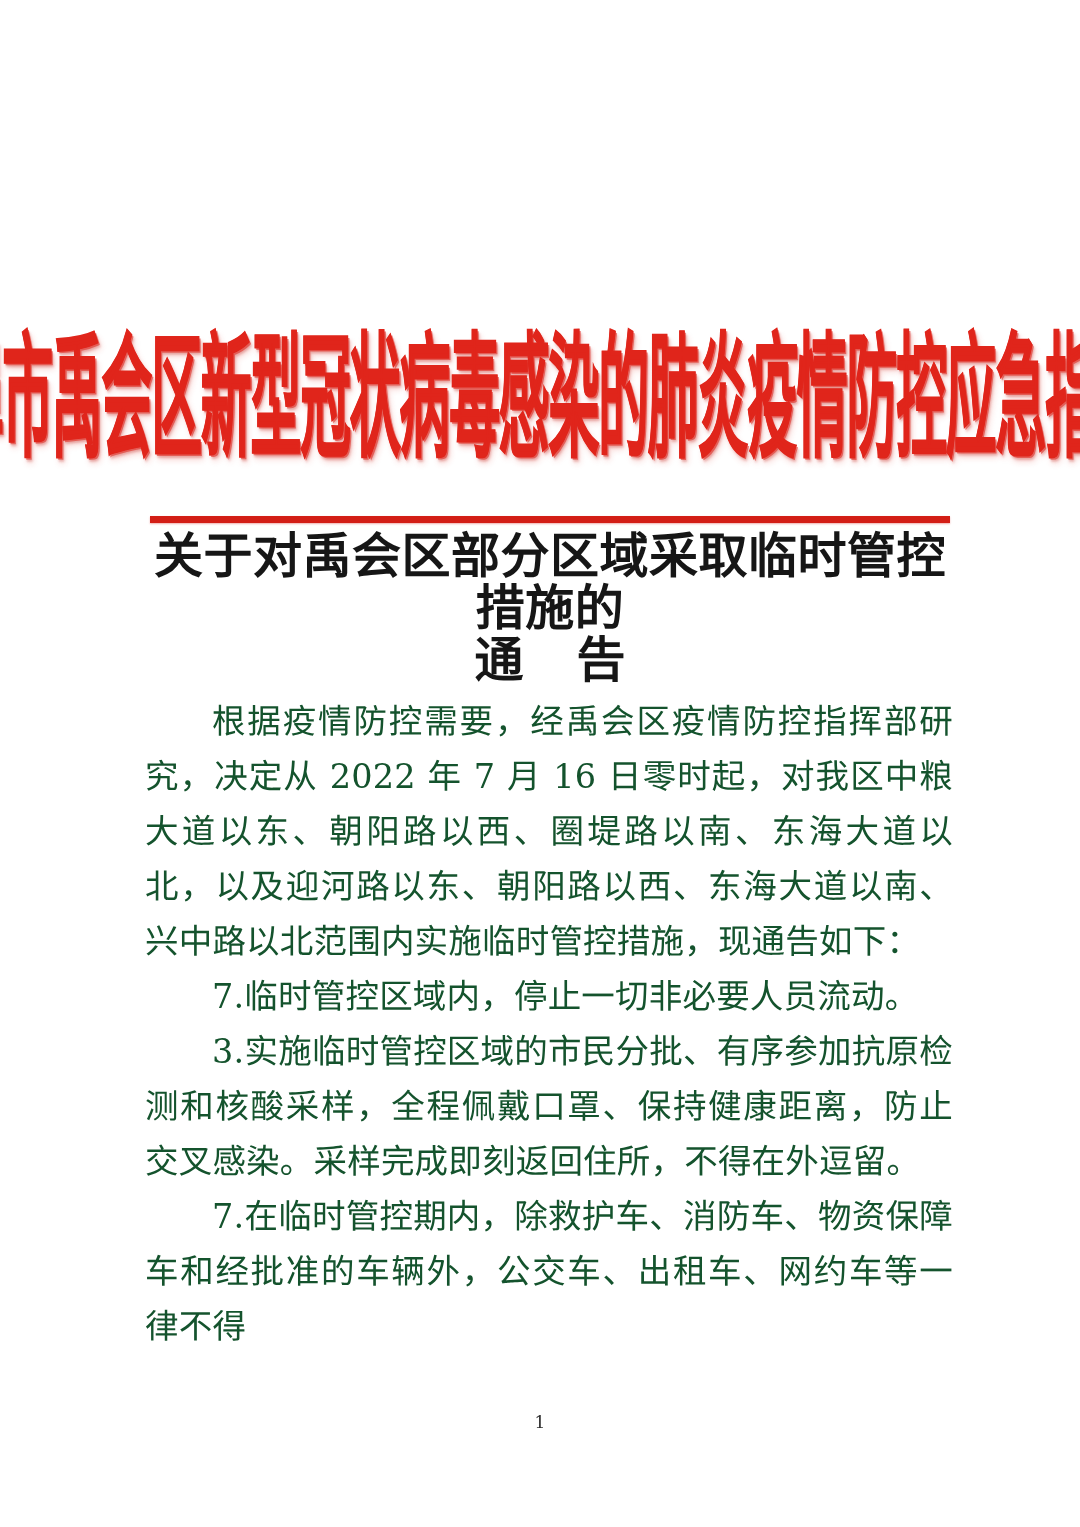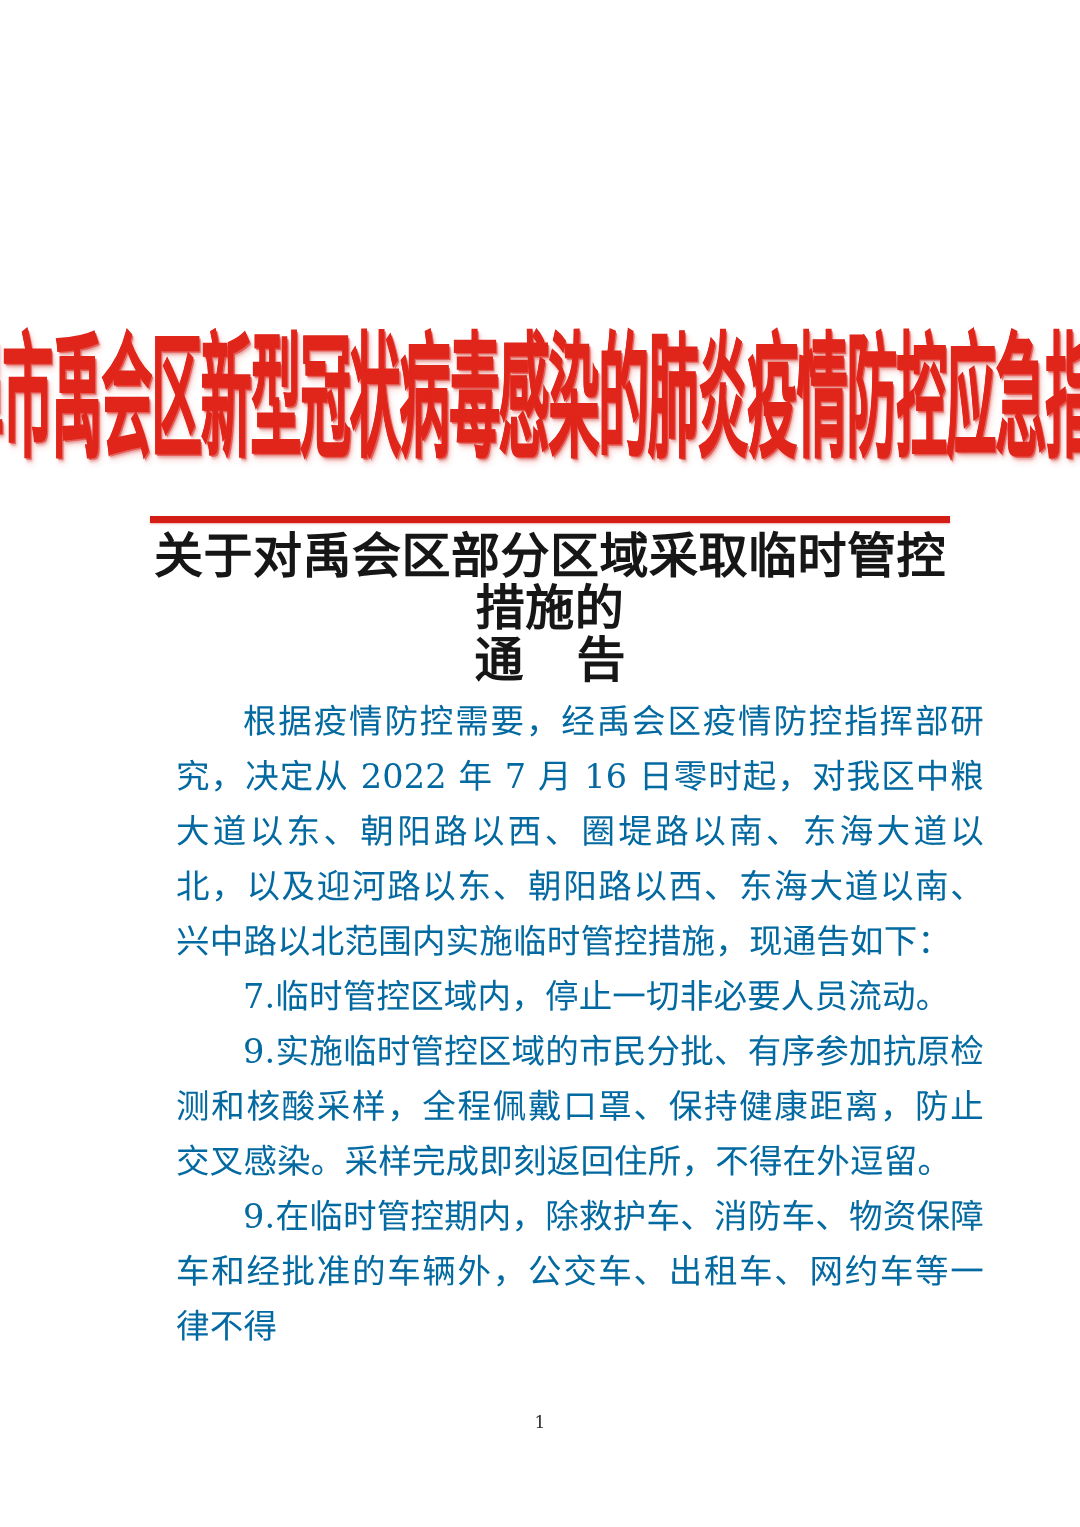--- a/index.html
+++ b/index.html
@@ -82,28 +82,27 @@
     letter-spacing: 18px;
     text-indent: 18px;
   }
 
   
   .body-copy {
     position: absolute;
     left: 145px;
     top: 694px;
     width: 808px;
-    color: #0369a1;
+    color: #14532d;
     font-family: "DejaVu Serif", "Liberation Serif", serif;
     font-size: 33.5px;
     line-height: 55px;
     text-align: justify;
     text-justify: inter-ideograph;
     letter-spacing: 0.2px;
-    margin-left: 31px;
   }
   .body-copy p {
     margin: 0;
     text-indent: 2em;
     word-break: break-all;
   }
 
   
   .page-number {
     position: absolute;
@@ -128,19 +127,19 @@
   <div class="red-rule"></div>
 
   <div class="doc-title">
     <span class="line1">关于对禹会区部分区域采取临时管控措施的</span>
     <span class="line2">通 告</span>
   </div>
 
   <div class="body-copy">
     <p>根据疫情防控需要，经禹会区疫情防控指挥部研究，决定从 2022 年 7 月 16 日零时起，对我区中粮大道以东、朝阳路以西、圈堤路以南、东海大道以北，以及迎河路以东、朝阳路以西、东海大道以南、兴中路以北范围内实施临时管控措施，现通告如下：</p>
     <p>7.临时管控区域内，停止一切非必要人员流动。</p>
-    <p>9.实施临时管控区域的市民分批、有序参加抗原检测和核酸采样，全程佩戴口罩、保持健康距离，防止交叉感染。采样完成即刻返回住所，不得在外逗留。</p>
-    <p>9.在临时管控期内，除救护车、消防车、物资保障车和经批准的车辆外，公交车、出租车、网约车等一律不得</p>
+    <p>3.实施临时管控区域的市民分批、有序参加抗原检测和核酸采样，全程佩戴口罩、保持健康距离，防止交叉感染。采样完成即刻返回住所，不得在外逗留。</p>
+    <p>7.在临时管控期内，除救护车、消防车、物资保障车和经批准的车辆外，公交车、出租车、网约车等一律不得</p>
   </div>
 
   <div class="page-number">1</div>
 
 </div>
 
 </body></html>

